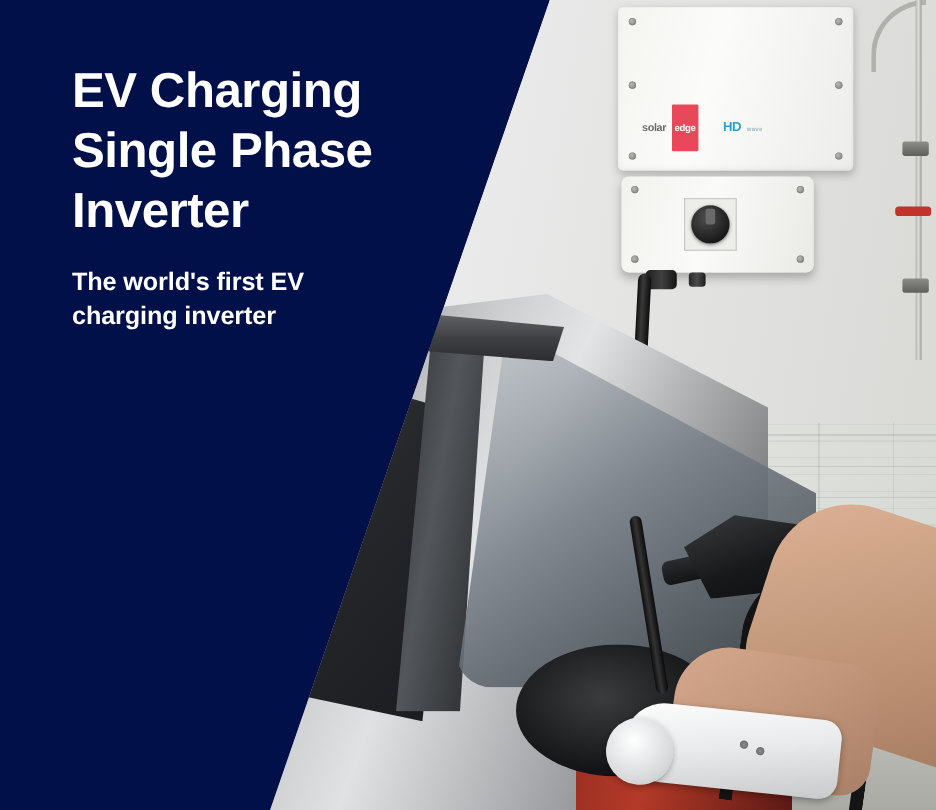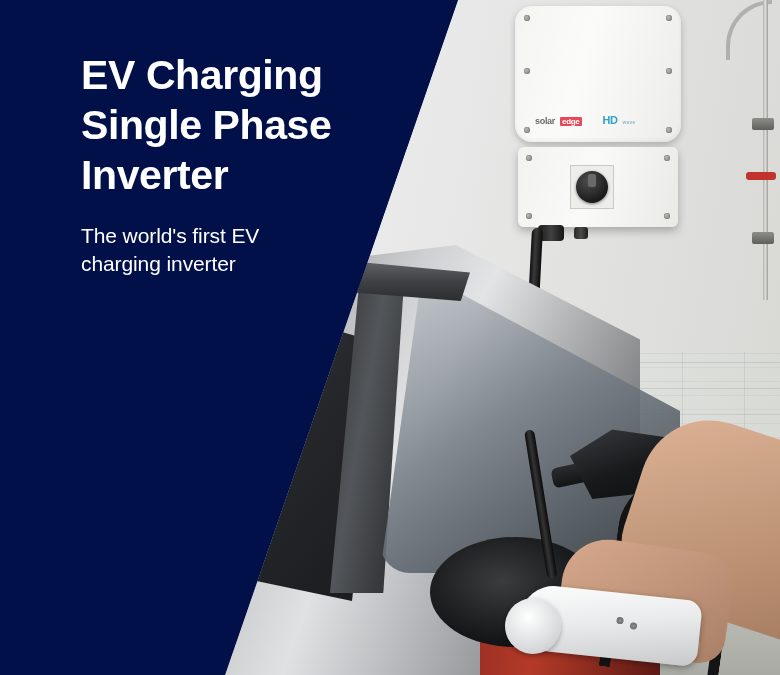--- a/index.html
+++ b/index.html
@@ -52,23 +52,23 @@
   }
   
   .floor{
     position:absolute; right:0; bottom:0; width:230px; height:130px;
     background:linear-gradient(180deg,#c9cac4 0%,#b9bab3 55%,#a9aaa3 100%);
   }
 
   
   .inverter{ position:absolute; left:508px; top:6px; width:180px; height:225px; }
   .inv-top{
-    position:absolute; left:7px; top:0; width:166px; height:136px;
+    position:absolute; left:7px; top:0; width:196px; height:136px;
     background:linear-gradient(105deg,#f4f4f1 0%,#fbfbf9 40%,#ececeA 100%);
-    border-radius:17px;
+    border-radius:4px;
     box-shadow:0 3px 7px rgba(0,0,0,.22), inset 0 -2px 4px rgba(0,0,0,.05);
   }
   .inv-bot{
     position:absolute; left:10px; top:141px; width:160px; height:80px;
     background:linear-gradient(105deg,#f2f2ef 0%,#fafaf8 45%,#e9e9e6 100%);
     border-radius:6px;
     box-shadow:0 4px 8px rgba(0,0,0,.25);
   }
   .screw{
     position:absolute; width:6px; height:6px; border-radius:50%;
@@ -76,21 +76,21 @@
     box-shadow:inset 0 0 1px rgba(0,0,0,.6);
   }
   .logo{
     position:absolute; left:20px; bottom:16px;
     display:flex; align-items:baseline; gap:5px;
     font-size:9px; letter-spacing:-.3px; font-weight:bold;
   }
   .logo .solar{ color:#6b6b6b; }
   .logo .edge{
     color:#ffffff; background:#e8495a;
-    padding:0 2px; border-radius:1px; font-size:8px;
+    padding:15px 2px; border-radius:1px; font-size:8px;
   }
   .logo .hd{ color:#2fa3c7; font-size:11px; font-weight:bold; letter-spacing:-.5px;margin-left:16px; }
   .logo .wave{ color:#9db7c2; font-size:5px; letter-spacing:.2px; }
   .rotary{
     position:absolute; left:52px; top:18px; width:44px; height:44px;
     background:#ededea; border:1px solid #c9cac6;
   }
   .rotary-knob{
     position:absolute; left:50%; top:50%; transform:translate(-50%,-50%);
     width:32px; height:32px; border-radius:50%;
@@ -245,36 +245,36 @@
   }
 
   
   .navy{
     position:absolute; inset:0;
     background:#021049;
     clip-path: polygon(0 0, 458px 0, 225px 675px, 0 675px);
     z-index:5;
   }
   .copy{
-    position:absolute; left:81px; top:50px; width:330px; z-index:6;
+    position:absolute; left:60px; top:50px; width:330px; z-index:6;
   }
   .headline{
     color:#ffffff;
     font-size:41px;
     line-height:1.22;
     font-weight:bold;
     letter-spacing:-.4px;
     white-space:pre-line;
   }
   .subhead{
     margin-top:22px;
     color:#ffffff;
     font-size:21px;
     line-height:1.32;
-    font-weight:normal;
+    font-weight:bold;
     letter-spacing:-.1px;
     white-space:pre-line;
   }
 </style>
 </head>
 <body>
 
 <div class="hero">
 
   <div class="photo">

